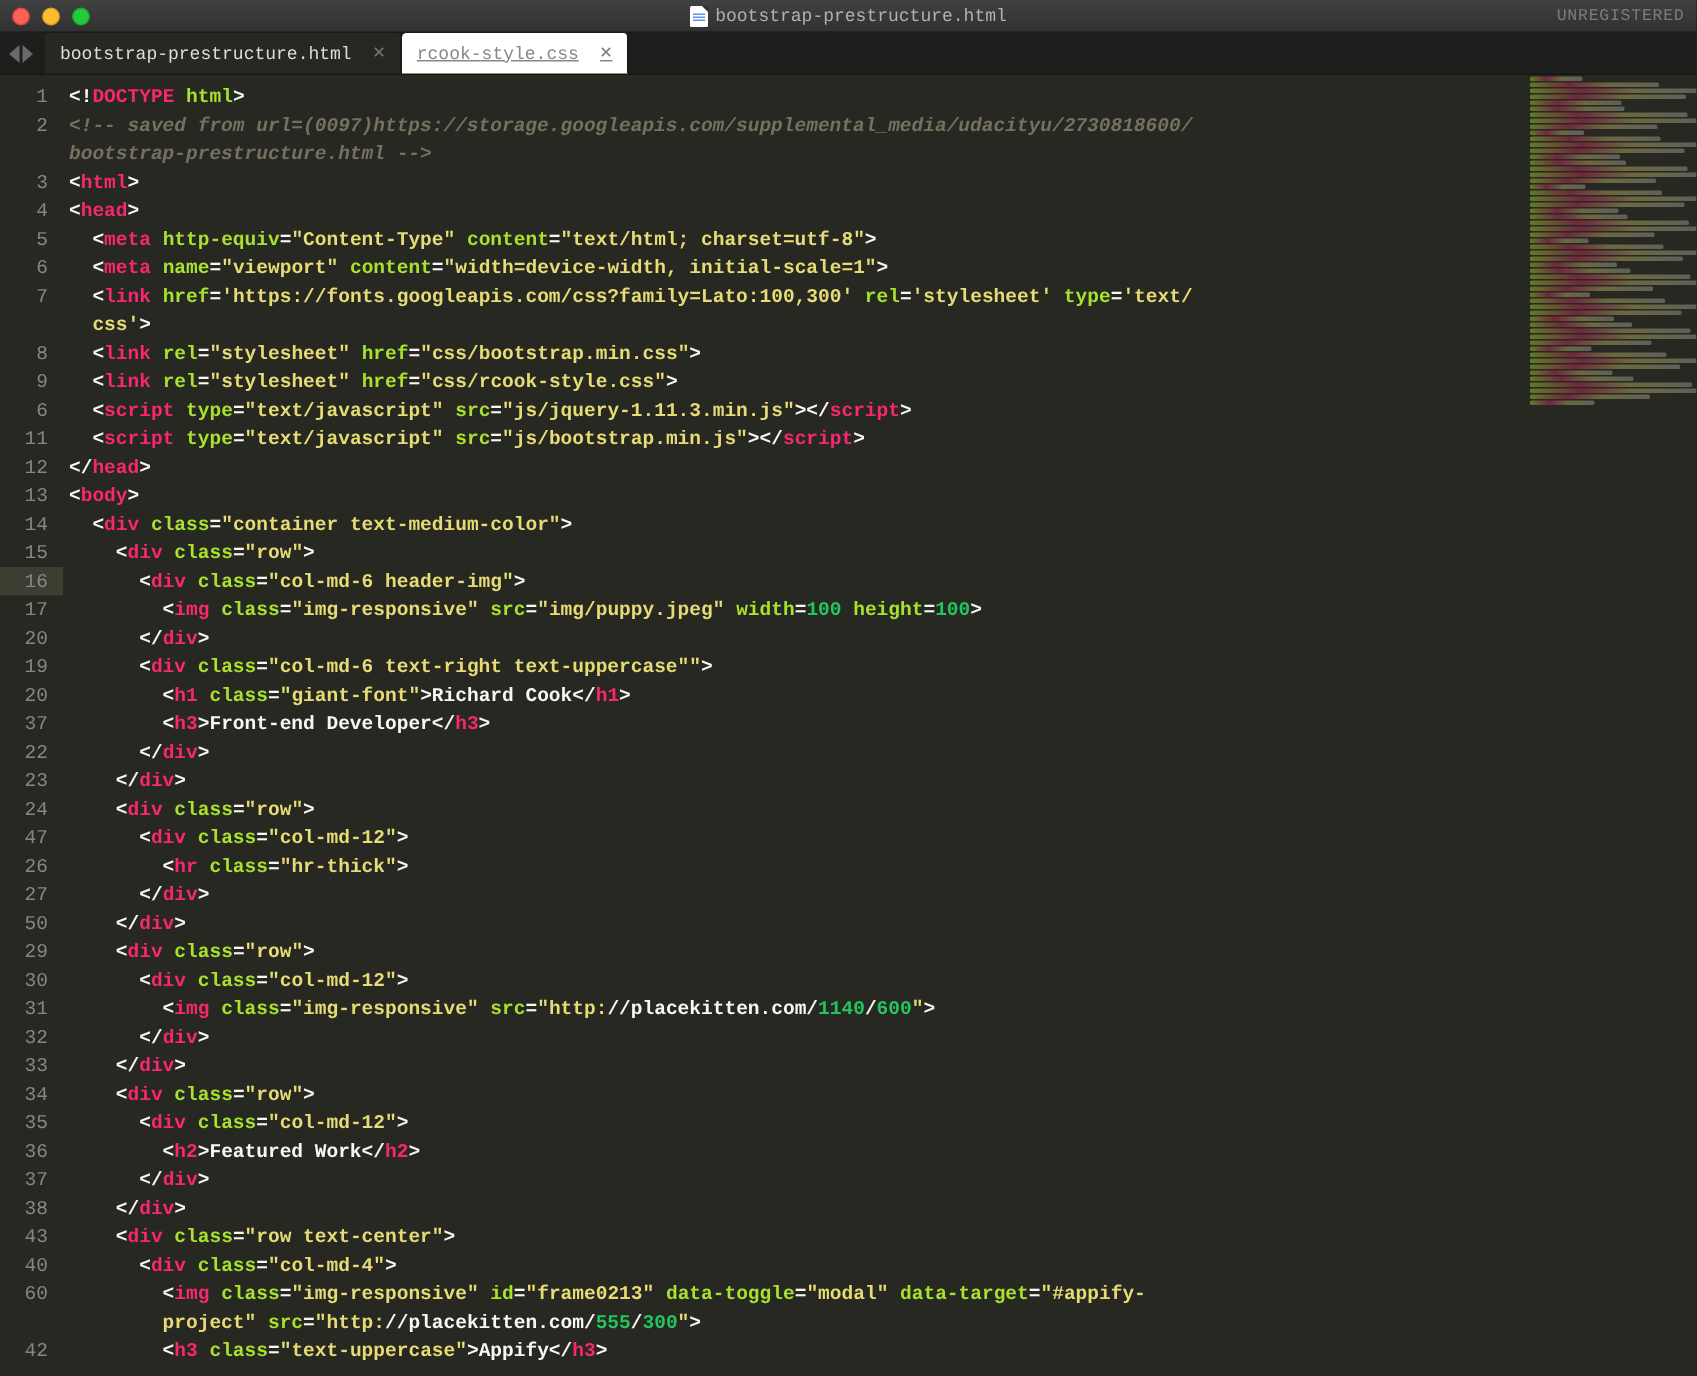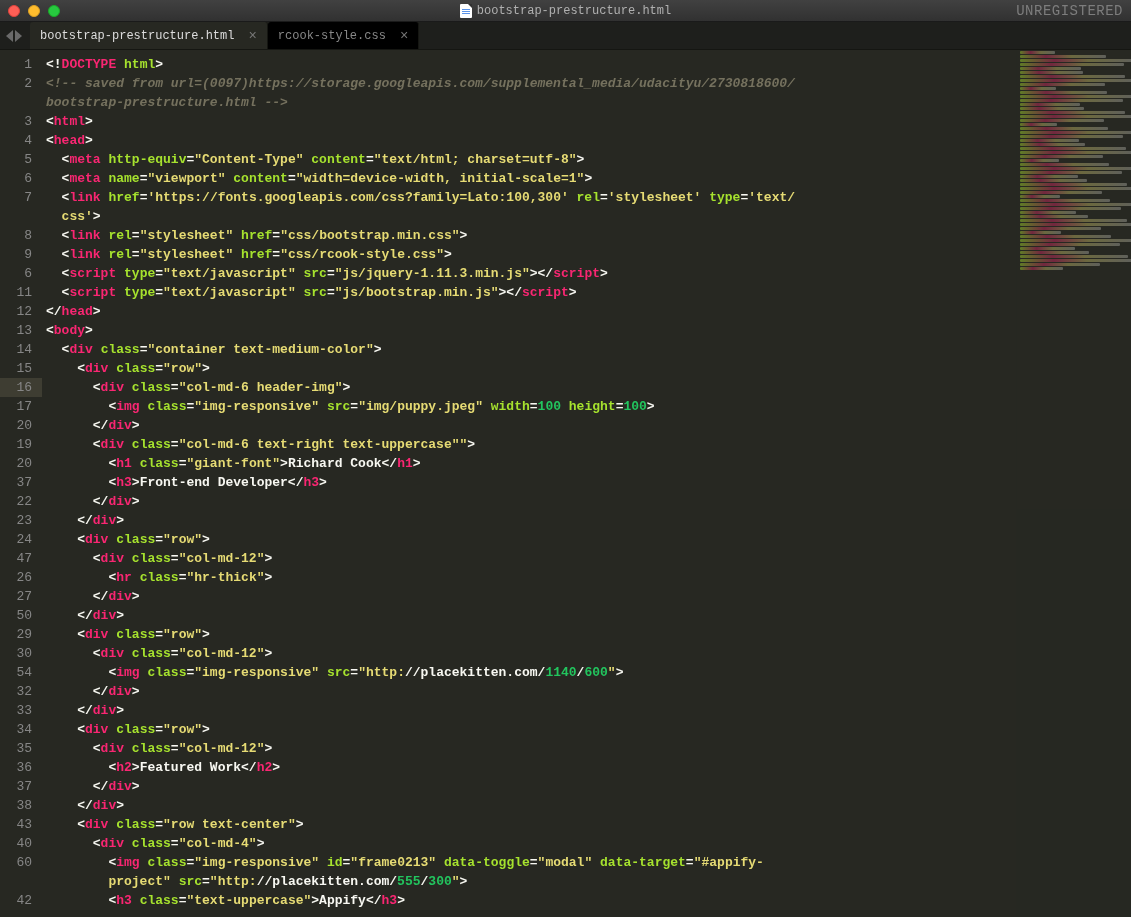--- a/index.html
+++ b/index.html
@@ -21,32 +21,32 @@
   display: flex;
   align-items: center;
   position: relative;
 }
 .traffic { display: flex; gap: 8px; padding-left: 8px; }
 .light { width: 12px; height: 12px; border-radius: 50%; }
 .red { background: #ff5f56; border: 0.5px solid #e0443e; }
 .yellow { background: #ffbd2e; border: 0.5px solid #dea123; }
 .green { background: #27c93f; border: 0.5px solid #1aab29; }
 .title-center { position: absolute; left: 0; right: 0; text-align: center; display: flex; justify-content: center; align-items: center; gap: 5px; font-size: 12px; color: #b0b0b0; }
-.unregistered { position: absolute; right: 8px; font-size: 14px; color: #7d7d7d; letter-spacing: 0.5px; }
+.unregistered { position: absolute; right: 8px; font-size: 11px; color: #7d7d7d; letter-spacing: 0.5px; }
 
 .nav-row { height: 28px; background: #1e1f1c; display: flex; align-items: center; border-bottom: 1px solid #151612;}
 .nav-arrows { display:flex; gap:2px; padding: 0 8px 0 6px; }
 .arrow { width: 0; height: 0; }
 .arrow-left { border-top: 6px solid transparent; border-bottom: 6px solid transparent; border-right: 7px solid #6a6a6a; }
 .arrow-right { border-top: 6px solid transparent; border-bottom: 6px solid transparent; border-left: 7px solid #6a6a6a; }
 
 .tabs { display: flex; height: 100%; }
 .tab { display: flex; align-items: center; padding: 0 10px; font-size: 12px; color: #888; height:100%; border-right:1px solid #151612; border-top-left-radius:3px; border-top-right-radius:3px;}
 .tab.active { background: #272822; color: #ddd; }
-.tab.inactive { background: #000000; }
+.tab.inactive { background: #ffffff; text-decoration: underline; }
 .tab-close { margin-left: 14px; color: #777; font-size: 14px; line-height: 1; }
 
 .editor { display: flex; position: relative; height: calc(100% - 50px);}
 .gutter { background: #272822; color: #868686; text-align: right; padding: 5px 10px 0 0; width: 42px; user-select:none; flex-shrink:0;}
 .gutter > div { height: 19px; line-height:19px; }
 .gutter .sel { background: #3e3d32; margin-right:-10px; padding-right:10px; margin-left:-3px; padding-left:3px;}
 
 .code { padding: 5px 0 0 4px; white-space: pre; line-height: 19px; font-weight: bold; flex: 1; overflow:hidden;}
 
 .minimap { position:absolute; right:0; top:0; width:115px; height:100%; background:#272822; opacity:0.9; overflow:hidden;}
@@ -124,21 +124,21 @@
       <div>37</div>
       <div>22</div>
       <div>23</div>
       <div>24</div>
       <div>47</div>
       <div>26</div>
       <div>27</div>
       <div>50</div>
       <div>29</div>
       <div>30</div>
-      <div>54</div>
+      <div>31</div>
       <div>32</div>
       <div>33</div>
       <div>34</div>
       <div>35</div>
       <div>36</div>
       <div>37</div>
       <div>38</div>
       <div>43</div>
       <div>40</div>
       <div>60</div>

